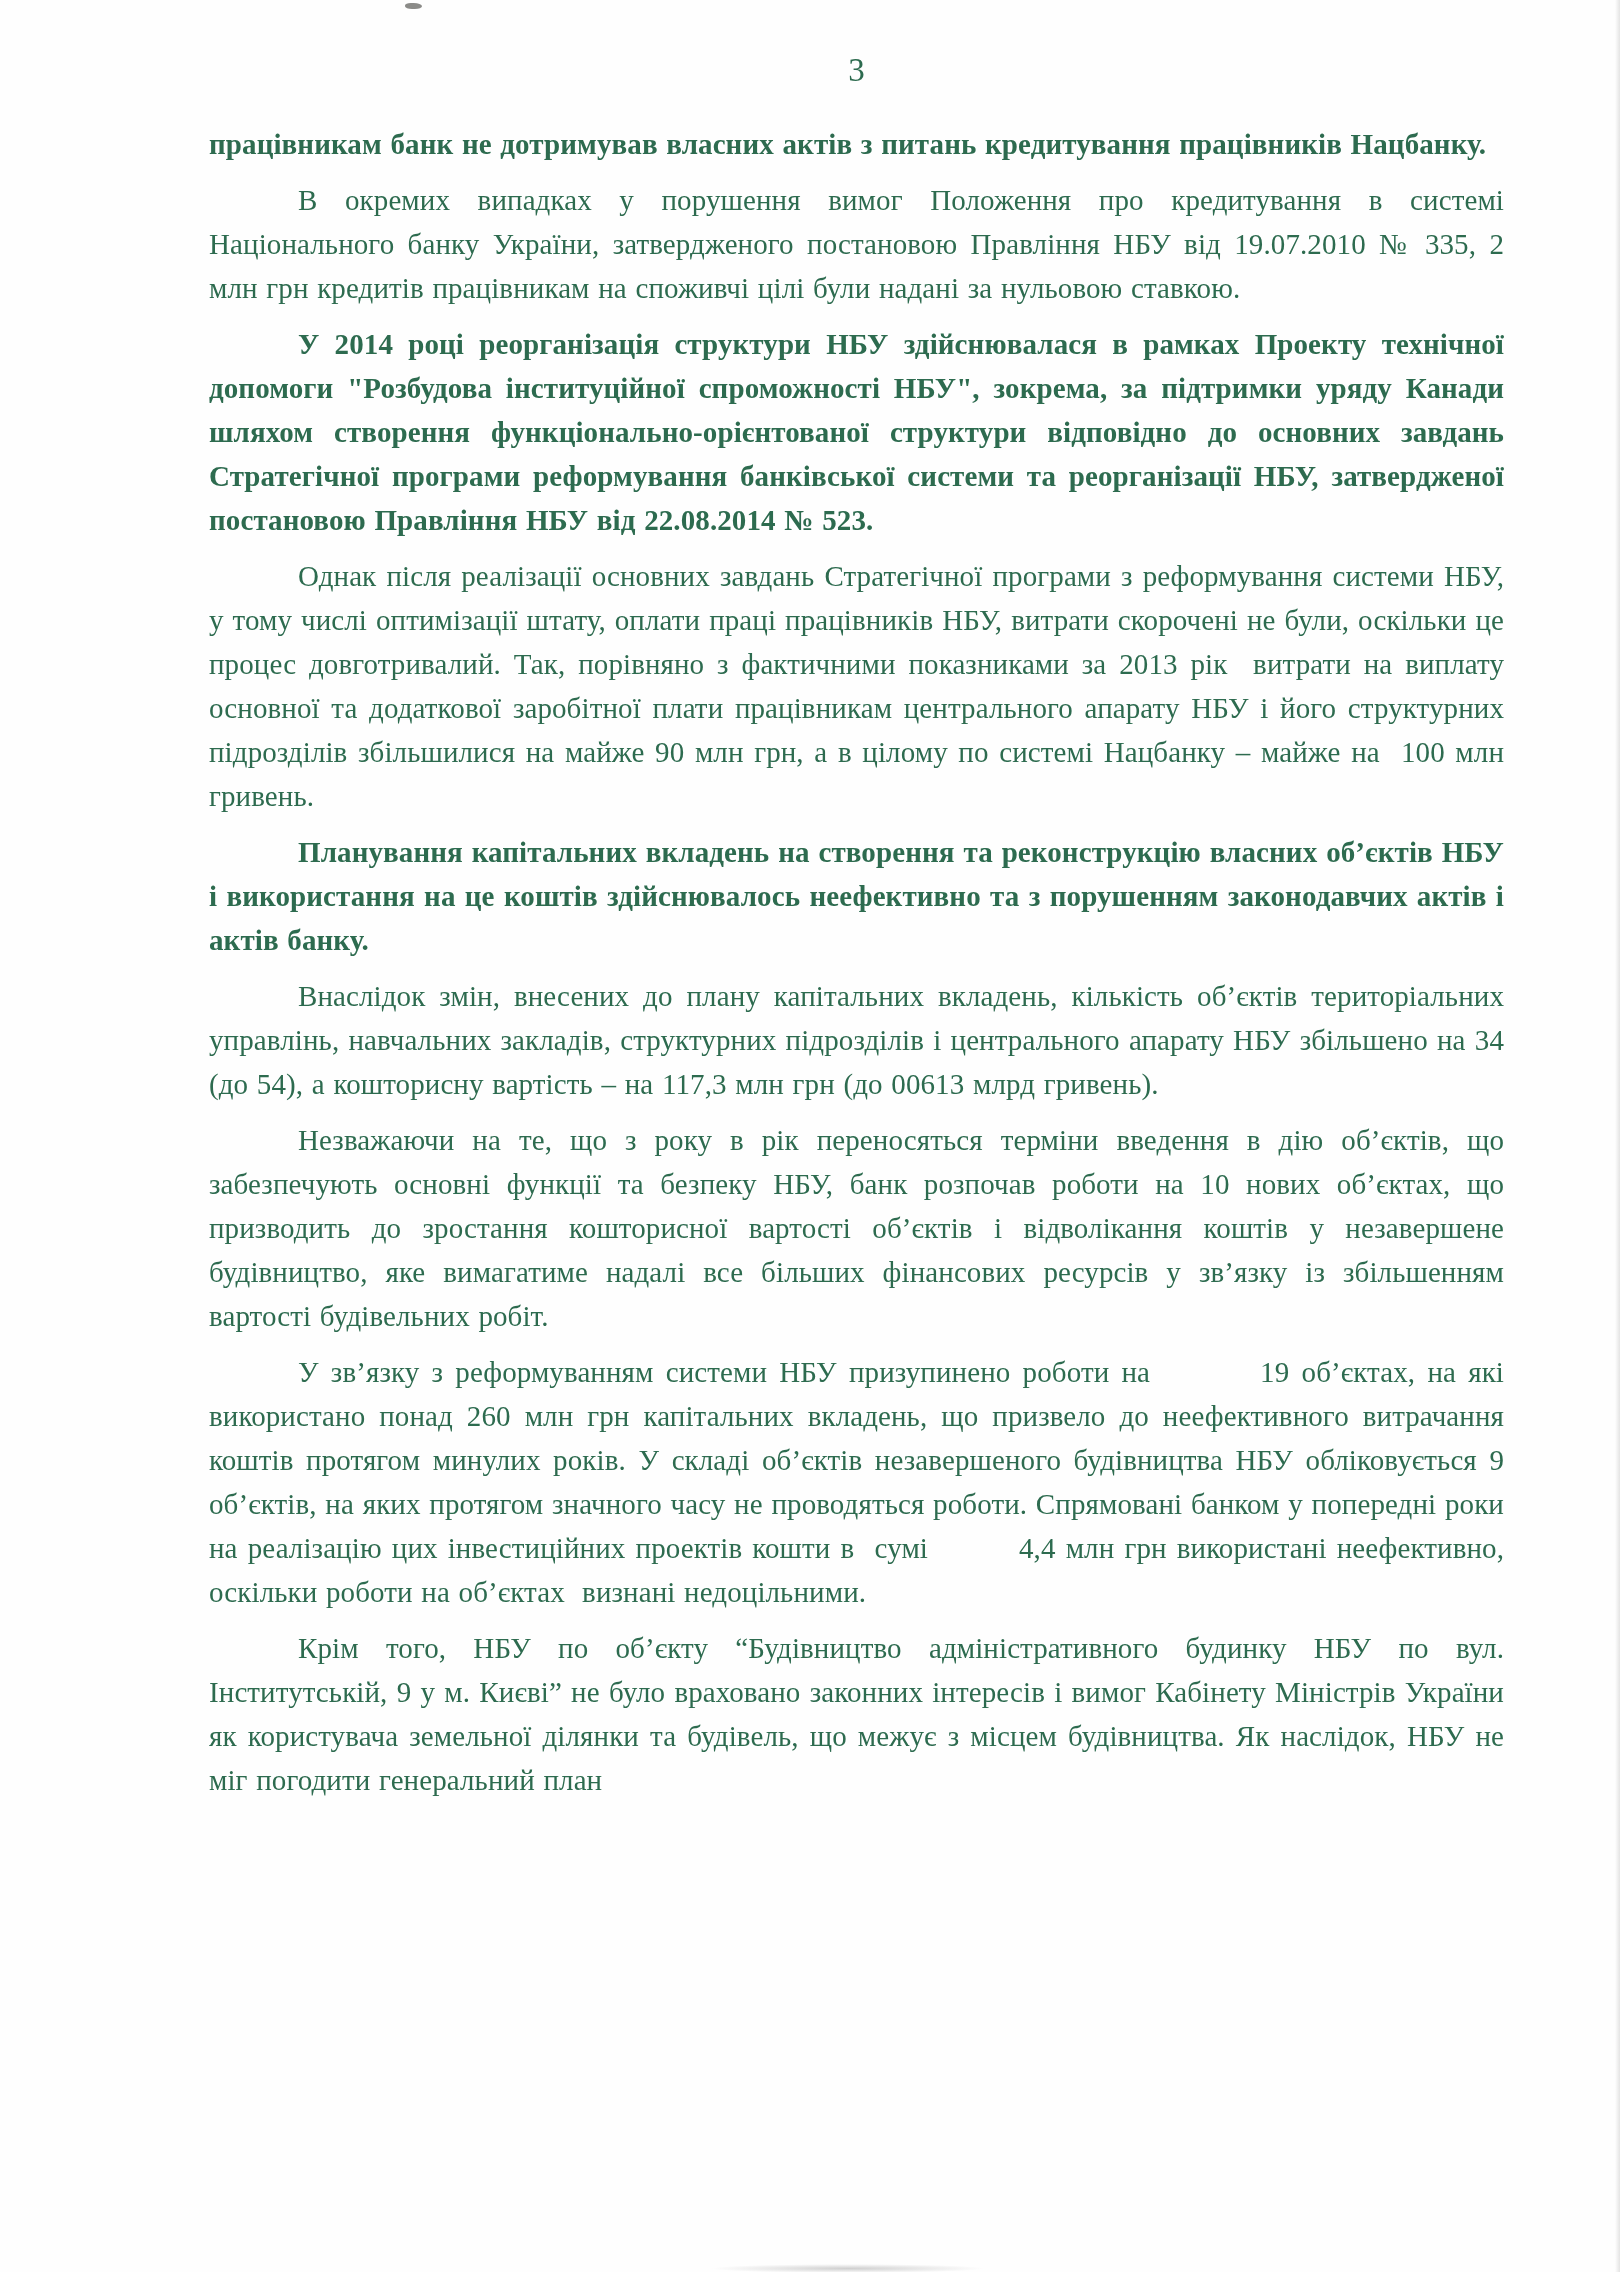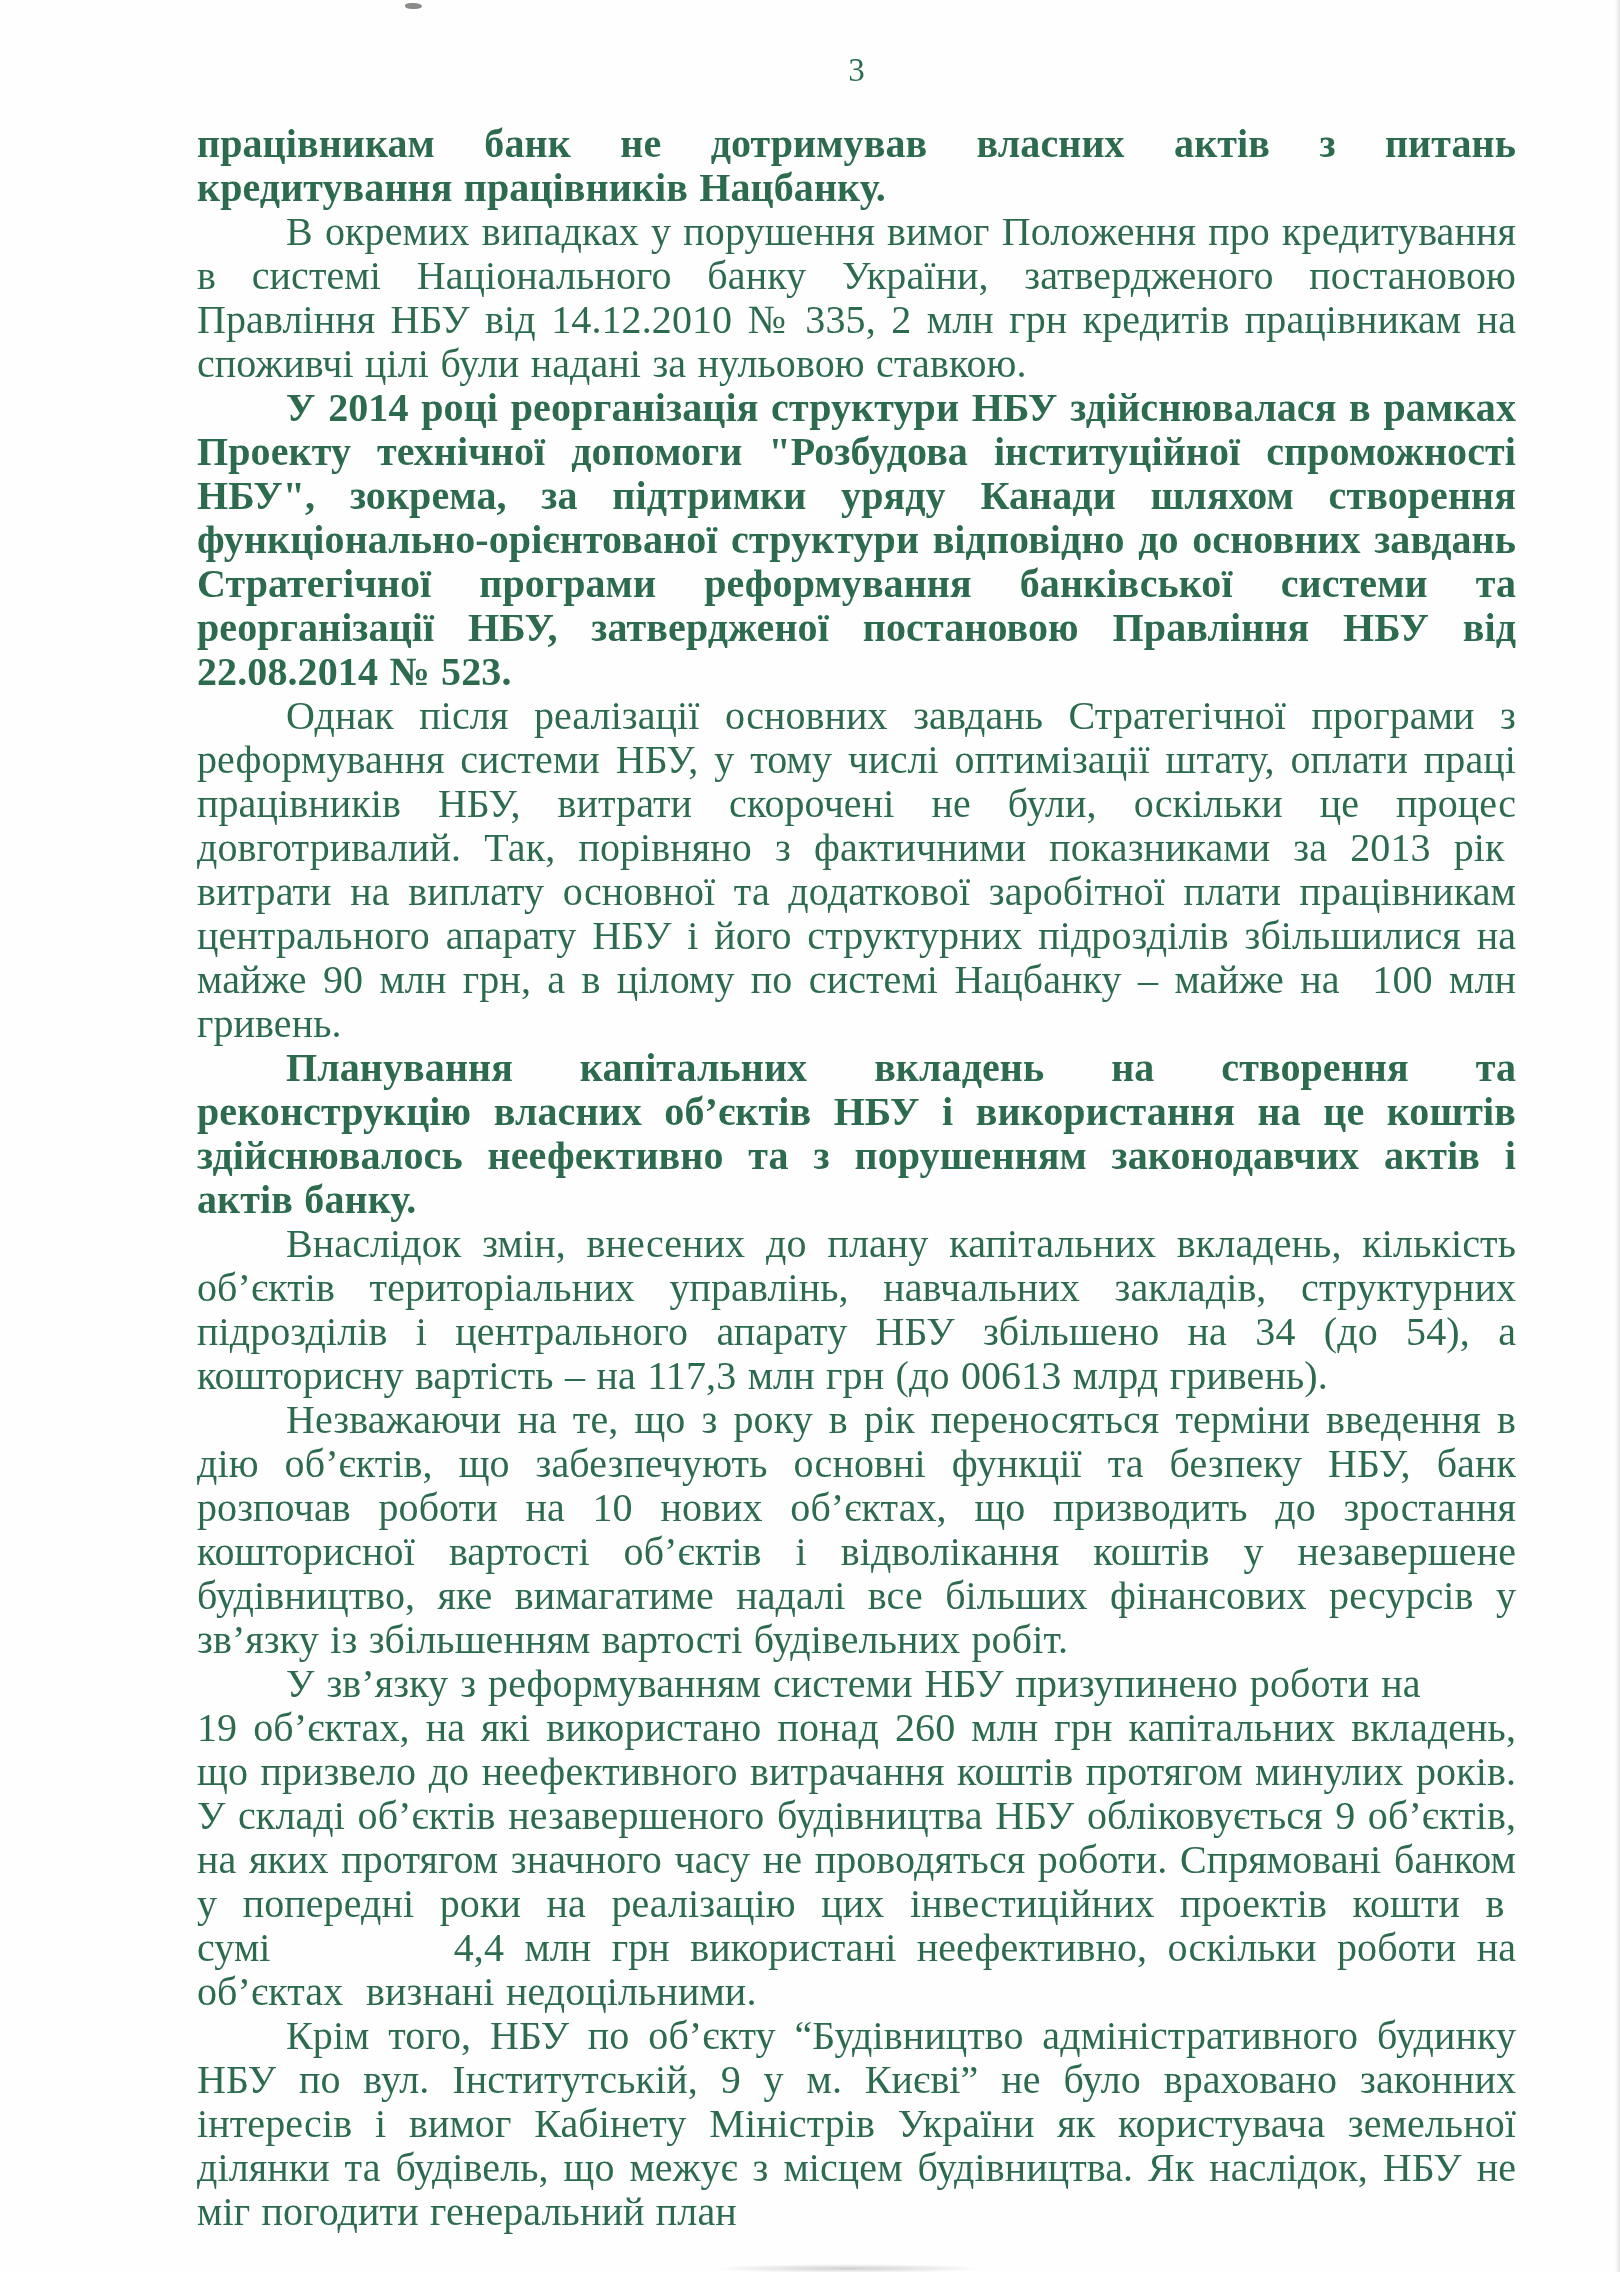--- a/index.html
+++ b/index.html
@@ -19,22 +19,22 @@
     color: #2d6b4f;
     overflow: hidden;
   }
   .page-number {
     text-align: center;
     font-size: 33px;
     line-height: 39px;
     margin-bottom: 32px;
   }
   .para {
-    margin: 0;
-    font-size: 40px;
+    margin: 12px;
+    font-size: 29px;
     line-height: 44px;
     text-align: justify;
     text-indent: 89px;
     word-spacing: 1.3px;
     letter-spacing: 0.1px;
   }
   .para.bold {
     font-weight: bold;
   }
   .para.no-indent {
@@ -72,21 +72,21 @@
 </style>
 </head>
 <body>
 
 <div class="page">
   <div class="scan-speck"></div>
   <div class="scan-edge-right"></div>
   <div class="page-number">3</div>
   <div class="document-body">
       <p class="para bold no-indent">працівникам банк не дотримував власних актів з питань кредитування працівників Нацбанку.</p>
-      <p class="para">В окремих випадках у порушення вимог Положення про кредитування в системі Національного банку України, затвердженого постановою Правління НБУ від 14.12.2010 № 335, 2 млн грн кредитів працівникам на споживчі цілі були надані за нульовою ставкою.</p>
+      <p class="para">В окремих випадках у порушення вимог Положення про кредитування в системі Національного банку України, затвердженого постановою Правління НБУ від 19.07.2010 № 335, 2 млн грн кредитів працівникам на споживчі цілі були надані за нульовою ставкою.</p>
       <p class="para bold">У 2014 році реорганізація структури НБУ здійснювалася в рамках Проекту технічної допомоги "Розбудова інституційної спроможності НБУ", зокрема, за підтримки уряду Канади шляхом створення функціонально-орієнтованої структури відповідно до основних завдань Стратегічної програми реформування банківської системи та реорганізації НБУ, затвердженої постановою Правління НБУ від 22.08.2014 № 523.</p>
       <p class="para">Однак після реалізації основних завдань Стратегічної програми з реформування системи НБУ, у тому числі оптимізації штату, оплати праці працівників НБУ, витрати скорочені не були, оскільки це процес довготривалий. Так, порівняно з фактичними показниками за 2013 рік&nbsp; витрати на виплату основної та додаткової заробітної плати працівникам центрального апарату НБУ і його структурних підрозділів збільшилися на майже 90 млн грн, а в цілому по системі Нацбанку – майже на&nbsp; 100 млн гривень.</p>
       <p class="para bold">Планування капітальних вкладень на створення та реконструкцію власних об’єктів НБУ і використання на це коштів здійснювалось неефективно та з порушенням законодавчих актів і актів банку.</p>
       <p class="para">Внаслідок змін, внесених до плану капітальних вкладень, кількість об’єктів територіальних управлінь, навчальних закладів, структурних підрозділів і центрального апарату НБУ збільшено на 34 (до 54), а кошторисну вартість – на 117,3 млн грн (до 00613 млрд гривень).</p>
       <p class="para">Незважаючи на те, що з року в рік переносяться терміни введення в дію об’єктів, що забезпечують основні функції та безпеку НБУ, банк розпочав роботи на 10 нових об’єктах, що призводить до зростання кошторисної вартості об’єктів і відволікання коштів у незавершене будівництво, яке вимагатиме надалі все більших фінансових ресурсів у зв’язку із збільшенням вартості будівельних робіт.</p>
       <p class="para">У зв’язку з реформуванням системи НБУ призупинено роботи на&nbsp;&nbsp;&nbsp;&nbsp;&nbsp;&nbsp;&nbsp;&nbsp; 19 об’єктах, на які використано понад 260 млн грн капітальних вкладень, що призвело до неефективного витрачання коштів протягом минулих років. У складі об’єктів незавершеного будівництва НБУ обліковується 9 об’єктів, на яких протягом значного часу не проводяться роботи. Спрямовані банком у попередні роки на реалізацію цих інвестиційних проектів кошти в&nbsp; сумі&nbsp;&nbsp;&nbsp;&nbsp;&nbsp;&nbsp;&nbsp;&nbsp; 4,4 млн грн використані неефективно, оскільки роботи на об’єктах&nbsp; визнані недоцільними.</p>
       <p class="para">Крім того, НБУ по об’єкту “Будівництво адміністративного будинку НБУ по вул. Інститутській, 9 у м. Києві” не було враховано законних інтересів і вимог Кабінету Міністрів України як користувача земельної ділянки та будівель, що межує з місцем будівництва. Як наслідок, НБУ не міг погодити генеральний план</p>
     </div>
   <div class="scan-smudge"></div>
 </div>

